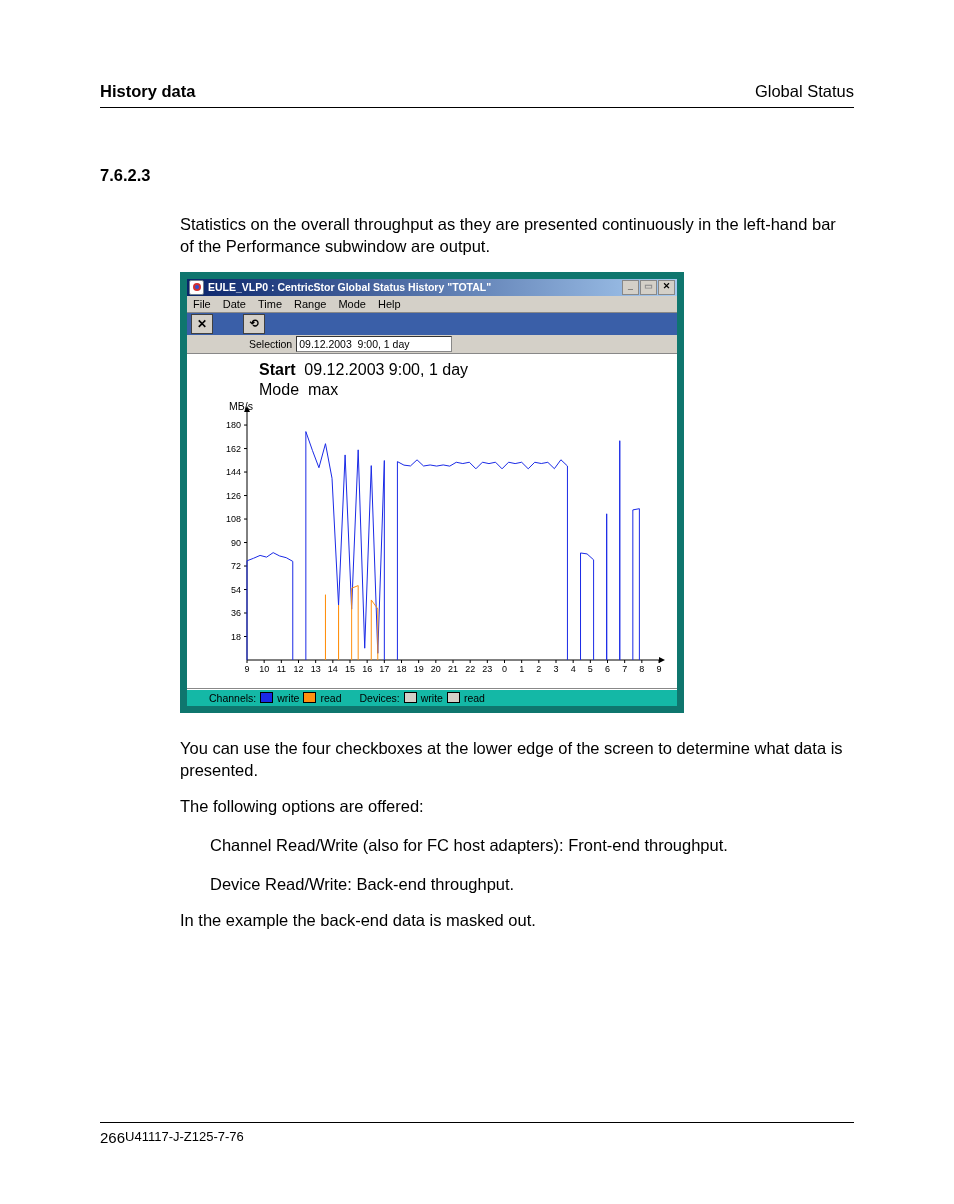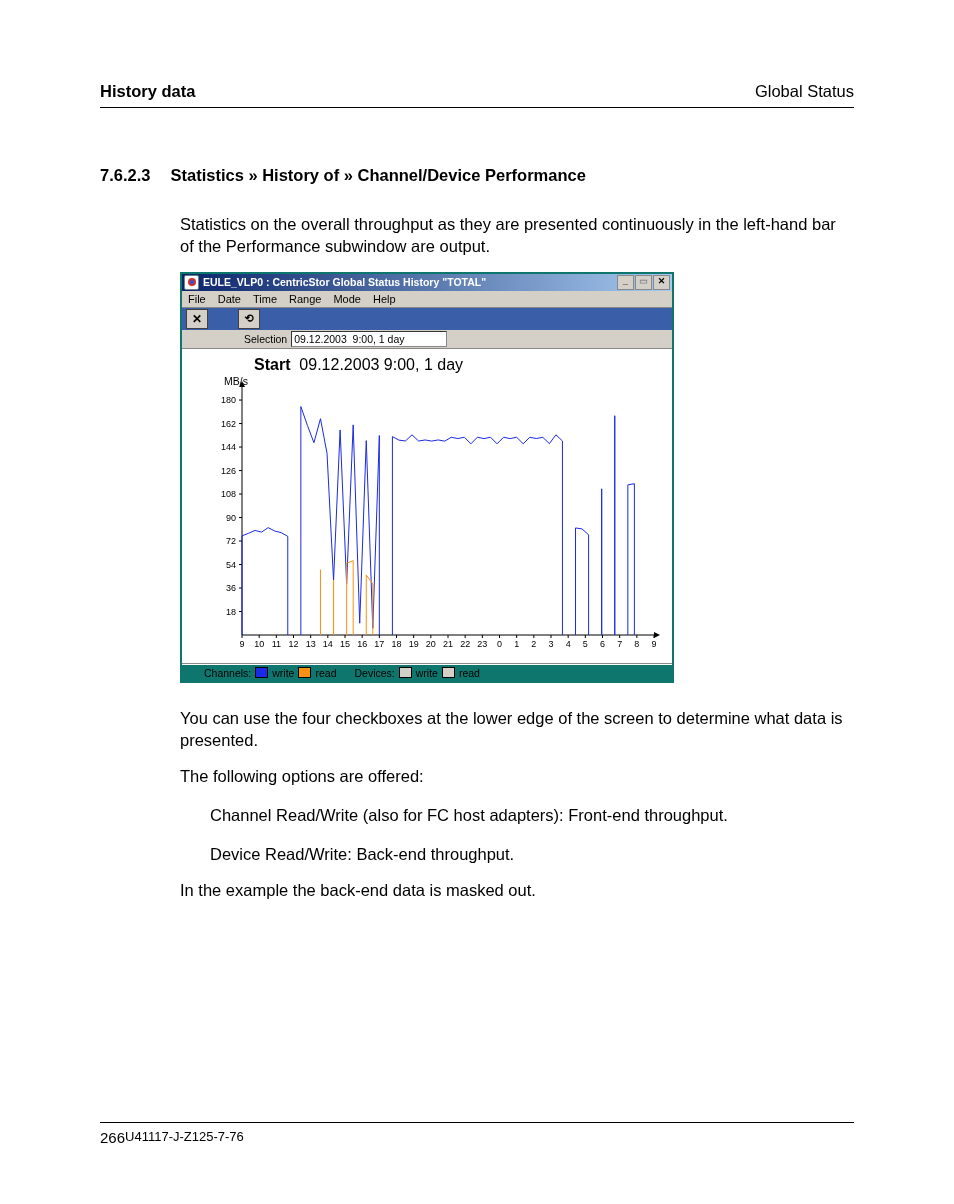--- a/index.html
+++ b/index.html
@@ -57,21 +57,21 @@
     padding-top: 6px;
     display: flex;
     justify-content: flex-start;
     font-size: 15px;
   }
   .footer .right { font-size: 13px; }
 
   
   .app-window {
     width: 490px;
-    border: 2px solid #0f766e;
+    border: 7px solid #0f766e;
     margin: 10px 0 24px 0;
     font-family: Tahoma, Arial, sans-serif;
     font-size: 11px;
     background: #d4d0c8;
   }
   .titlebar {
     display: flex;
     align-items: center;
     height: 17px;
     background: linear-gradient(to right, #0a246a, #a6caf0);
@@ -158,21 +158,21 @@
     margin-left: 16px;
   }
   .ylabel {
     position: absolute;
     left: 22px; top: -2px;
     font-size: 10.5px;
   }
   svg.chart { display: block; }
 
   .legend-bar {
-    background: #0f766e;
+    background: #14b8a6;
     padding: 2px 22px;
     display: flex;
     align-items: center;
     gap: 4px;
     font-size: 10.5px;
     border-top: 1px solid #fff;
   }
   .swatch {
     width: 11px; height: 9px;
     border: 1px solid #000;
@@ -187,21 +187,20 @@
 <body>
 
 <div class="page">
   <div class="running-head">
     <span class="left">History data</span>
     <span>Global Status</span>
   </div>
 
   <div class="section-row">
     <span>7.6.2.3</span>
-    <span>Statistics » History of » Channel/Device Performance</span>
   </div>
 
   <div class="body-col">
     <p class="body">Statistics on the overall throughput as they are presented continuously in the left-hand bar of the Performance subwindow are output.</p>
 
     <div class="app-window">
       <div class="titlebar">
         <span class="appicon">
           <svg viewBox="0 0 10 10">
               <circle cx="5" cy="5" r="4" fill="#d03030"></circle>
@@ -231,20 +230,21 @@
       </div>
 
       <div class="sel-row">
         <span class="lbl">Selection</span>
         <input type="text" value="09.12.2003  9:00, 1 day" style="">
       </div>
 
       <div class="chart-area">
         <div class="info-lines">
           <div><b>Start</b>&nbsp;&nbsp;<span>09.12.2003  9:00, 1 day</span></div>
+          <div><span>Mode</span>&nbsp;&nbsp;<span>max</span></div>
         </div>
         <div class="chart-box">
           <span class="ylabel">MB/s</span>
           <svg class="chart" id="chart-svg" width="460" height="280">
               <line x1="40" y1="6" x2="40" y2="258" stroke="#000" stroke-width="1"></line>
               <path d="M 40 4 l -3 6 l 6 0 z" fill="#000"></path>
               <line x1="40" y1="258" x2="456" y2="258" stroke="#000" stroke-width="1"></line>
               <path d="M 458 258 l -6 -3 l 0 6 z" fill="#000"></path>
               <line x1="37" y1="234.50526315789475" x2="40" y2="234.50526315789475" stroke="#000"></line>
               <text x="34" y="237.50526315789475" text-anchor="end" font-size="9" fill="#000">18</text>

